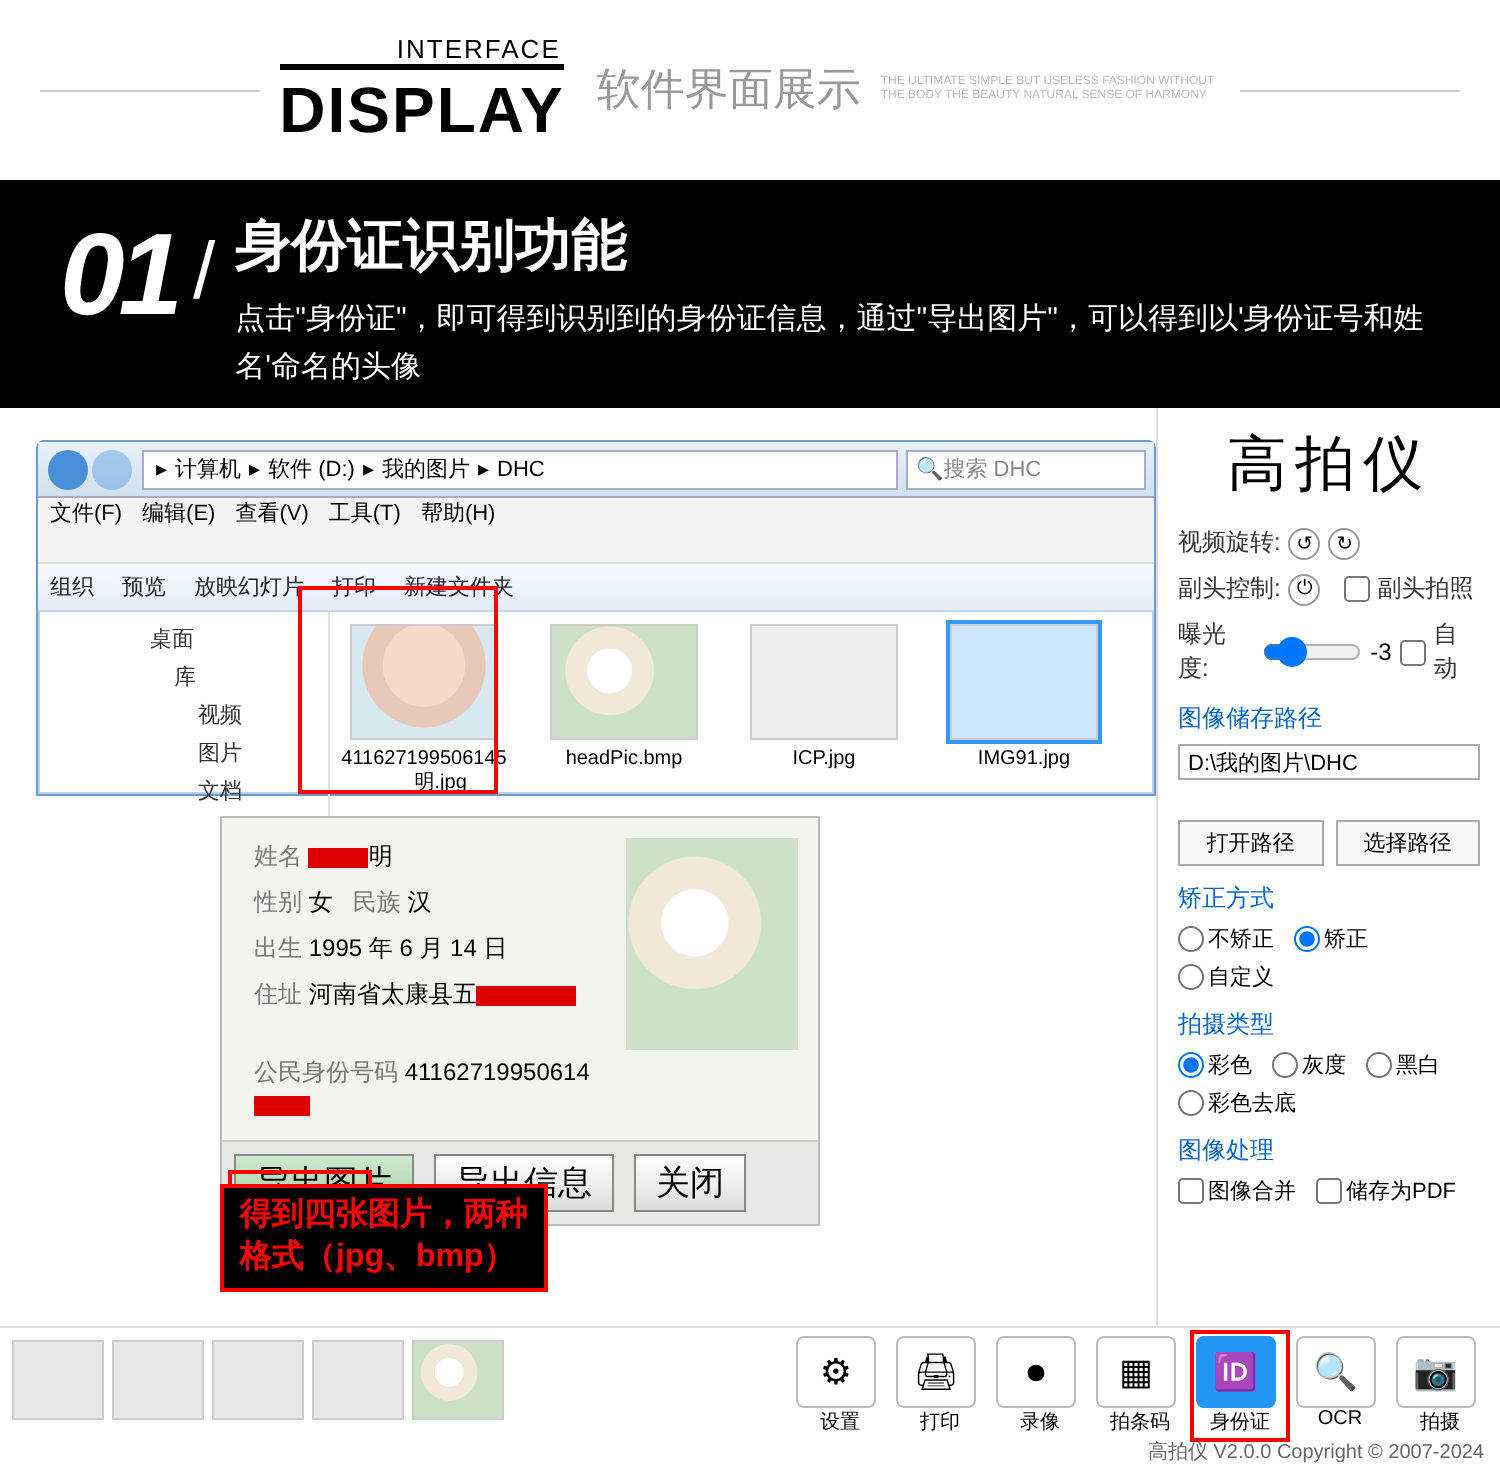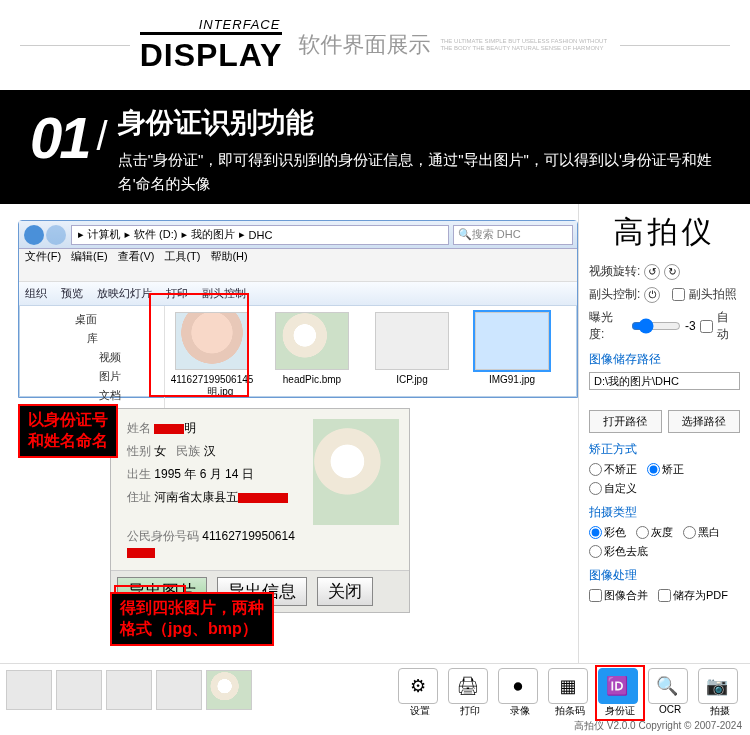--- a/index.html
+++ b/index.html
@@ -3,21 +3,21 @@
 <meta charset="utf-8">
 <style>
   * { box-sizing: border-box; margin: 0; padding: 0; }
   body { font-family: "Microsoft YaHei", Arial, sans-serif; background: #000; width: 750px; height: 735px; overflow: hidden; position: relative; }
 
   
   .banner { background: #fff; height: 90px; position: relative; display: flex; align-items: center; padding: 0 20px; }
   .banner .rule-l { flex: 1; height: 1px; background: #ccc; }
   .banner .rule-r { flex: 1; height: 1px; background: #ccc; }
   .banner-center { padding: 0 10px; text-align: center; }
-  .banner-sub { font-size: 13px; font-weight: 300; letter-spacing: 1px; color: #000; text-align: right; margin-right: 2px; font-style: italic;}
+  .banner-sub { font-size: 13px; font-weight: 300; letter-spacing: 1px; color: #000; text-align: right; margin-right: 2px;}
   .banner-main { font-size: 32px; font-weight: 900; letter-spacing: 1px; color: #000; border-top: 3px solid #000; display:inline-block; padding-top:2px;}
   .banner-cn { font-size: 22px; color: #999; margin-left: 6px; font-weight: 300; }
   .banner-tiny { font-size: 6px; color: #bbb; line-height: 1.2; width: 180px; text-align: left; margin-left: 10px;}
 
   
   .section-hdr { color: #fff; padding: 14px 30px 10px 30px; display: flex; align-items: flex-start; }
   .section-num { font-size: 58px; font-weight: 900; font-style: italic; margin-right: 6px; letter-spacing: -3px; }
   .section-slash { font-size: 40px; color: #fff; margin: 10px 10px 0 2px; font-weight: 100; }
   .section-txt { flex: 1; }
   .section-title { font-size: 28px; font-weight: 700; margin-bottom: 6px; }
@@ -147,21 +147,21 @@
       <span>编辑(E)</span>
       <span>查看(V)</span>
       <span>工具(T)</span>
       <span>帮助(H)</span>
     </div>
     <div class="exp-toolbar">
       <span>组织</span>
       <span>预览</span>
       <span>放映幻灯片</span>
       <span>打印</span>
-      <span>副头控制</span>
+      <span>新建文件夹</span>
     </div>
     <div class="exp-body">
       <div class="exp-tree">
         <div class="exp-tree-item">桌面</div>
         <div class="exp-tree-item l2">库</div>
         <div class="exp-tree-item l3">视频</div>
         <div class="exp-tree-item l3">图片</div>
         <div class="exp-tree-item l3">文档</div>
       </div>
       <div class="exp-files">
@@ -183,22 +183,20 @@
         </div>
         <div class="file-item">
           <div class="file-thumb sel"></div>
           <div class="file-name">IMG91.jpg</div>
         </div>
       </div>
     </div>
     <div class="red-box-file"></div>
   </div>
 
-  <div class="callout" style="left: 18px; top: 200px; white-space: pre;">以身份证号
-和姓名命名</div>
 
   <div class="id-panel">
     <div style="position:relative; padding:8px 100px 8px 8px; min-height:130px;">
       <div class="row"><span class="grey">姓名</span> <span class="redact" style="width:30px;"></span><span>明</span></div>
       <div class="row"><span class="grey">性别</span> <span>女</span> &nbsp; <span class="grey">民族</span> <span>汉</span></div>
       <div class="row"><span class="grey">出生</span> <span>1995 年 6 月 14 日</span></div>
       <div class="row"><span class="grey">住址</span> <span>河南省太康县五</span><span class="redact" style="width:50px;"></span></div>
       <div class="row" style="margin-top:16px;"><span class="grey">公民身份号码</span> <span>41162719950614</span><span class="redact" style="width:28px;"></span></div>
       <div class="id-photo">
             <div class="lily"></div>

